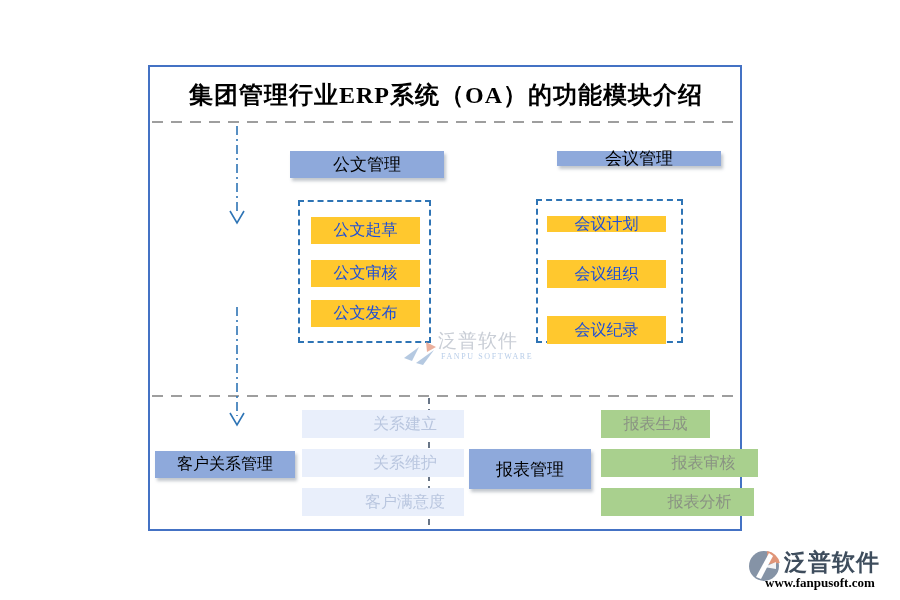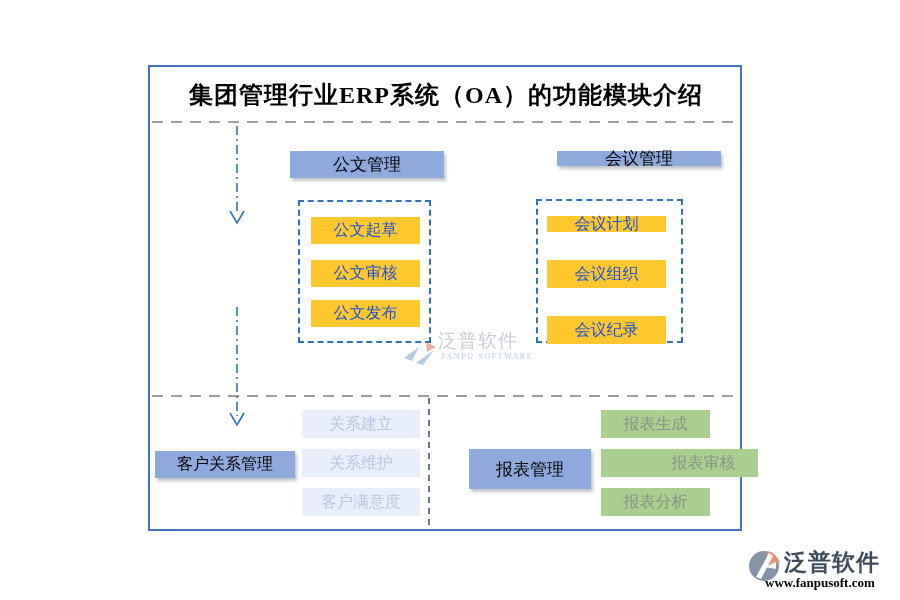--- a/index.html
+++ b/index.html
@@ -10,21 +10,21 @@
   .title{position:absolute;left:150px;top:79px;width:592px;text-align:center;
          font-size:24px;font-weight:700;color:#000;letter-spacing:1px;}
   .overlay{position:absolute;left:0;top:0;pointer-events:none;}
   .hdr{position:absolute;background:#8EA9DB;color:#000;font-size:17px;
        display:flex;align-items:center;justify-content:center;
        box-shadow:2px 3px 3px rgba(120,130,145,.45);}
   .dashbox{position:absolute;border:2px dashed #2E74B5;box-sizing:border-box;background:transparent;}
   .item{position:absolute;display:flex;align-items:center;justify-content:center;font-size:16px;}
   .yellow{background:#FFC82E;color:#1d4ed8;}
   .green{background:#A9D08E;color:#8A9383;}
-  .pale{background:#E9EFFB;color:#B9C6DF;}
+  .pale{background:#E9EFFB;color:#B9C6DF;padding-left:44px;}
   .wm{position:absolute;left:404px;top:328px;width:120px;height:38px;}
   .wm-mark{position:absolute;left:0;top:14px;}
   .wm-cn{position:absolute;left:34px;top:0;font-size:19px;color:#C9CED6;letter-spacing:1px;white-space:nowrap;}
   .wm-en{position:absolute;left:37px;top:24px;font-size:8px;color:#B9CEE9;letter-spacing:1.6px;white-space:nowrap;}
   .flogo{position:absolute;left:744px;top:546px;width:152px;height:48px;}
   .flogo-mark{position:absolute;left:4px;top:3px;}
   .flogo-cn{position:absolute;left:40px;top:1px;font-size:23px;font-weight:700;color:#3E4D5D;letter-spacing:1px;white-space:nowrap;}
   .flogo-url{position:absolute;left:21px;top:29px;font-size:13px;font-weight:700;color:#000000;white-space:nowrap;}
 </style>
 </head>
@@ -69,21 +69,21 @@
   </div>
 
   <div class="hdr" style="left:155px;top:451px;width:140px;height:27px;font-size:16px;">客户关系管理</div>
   <div class="item pale" style="left:302px;top:410px;width:118px;height:28px;">关系建立</div>
   <div class="item pale" style="left:302px;top:449px;width:118px;height:28px;">关系维护</div>
   <div class="item pale" style="left:302px;top:488px;width:118px;height:28px;">客户满意度</div>
 
   <div class="hdr" style="left:469px;top:449px;width:122px;height:40px;">报表管理</div>
   <div class="item green" style="left:601px;top:410px;width:109px;height:28px;">报表生成</div>
   <div class="item green" style="left:601px;top:449px;width:109px;height:28px;padding-left:48px;">报表审核</div>
-  <div class="item green" style="left:601px;top:488px;width:109px;height:28px;">报表分析</div>
+  <div class="item green" style="left:601px;top:488px;width:109px;height:28px;padding-left:44px;">报表分析</div>
 
   <div class="flogo">
     <svg class="flogo-mark" width="33" height="34" viewBox="0 0 33 34">
       <circle cx="16" cy="17" r="15" fill="#8593A6"></circle>
       <path d="M19 2 a15 15 0 0 1 12.8 12 L20 15 Z" fill="#E09578"></path>
       <path d="M8 28 L21 4 L25 7 L13 30 Z" fill="#ffffff"></path>
       <path d="M16 18 L28 13 L28 20 Z" fill="#ffffff" opacity="0.9"></path>
     </svg>
     <div class="flogo-cn">泛普软件</div>
     <div class="flogo-url">www.fanpusoft.com</div>

